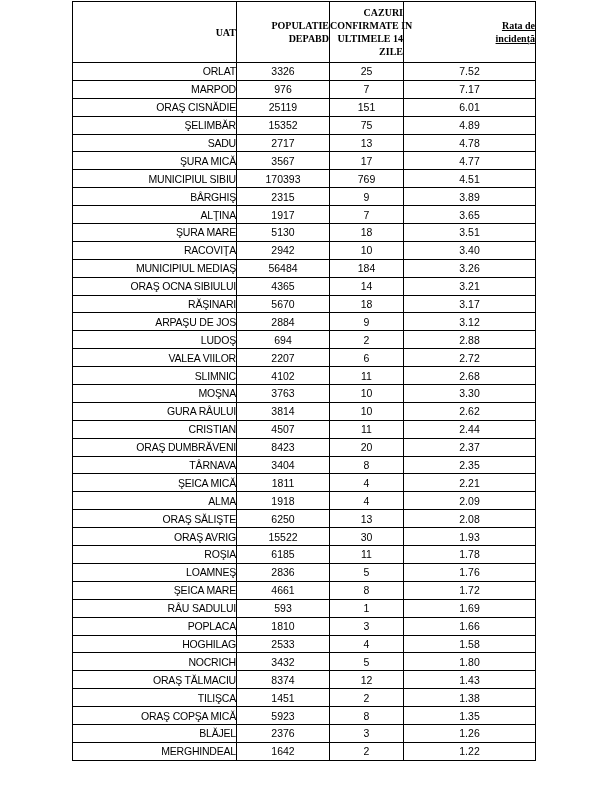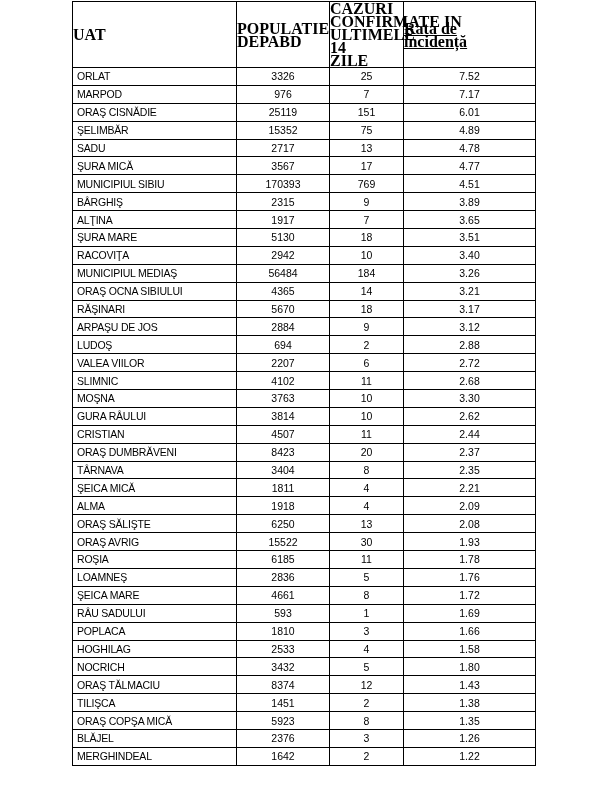--- a/index.html
+++ b/index.html
@@ -26,39 +26,39 @@
     table.uat-table col.c3 { width: 74px; }
     table.uat-table col.c4 { width: 132px; }
     table.uat-table th, table.uat-table td {
       border: 1px solid #000;
       padding: 0;
       color: #000;
     }
     table.uat-table th {
       font-family: "Liberation Serif", "DejaVu Serif", serif;
       font-weight: bold;
-      font-size: 16px;
+      font-size: 10px;
       line-height: 13px;
       height: 60px;
-      text-align: left;
+      text-align: right;
       vertical-align: middle;
     }
     table.uat-table th.rate span {
       text-decoration: underline;
       display: inline-block;
     }
     table.uat-table td {
       font-family: "Liberation Sans", "DejaVu Sans", sans-serif;
       font-size: 10.5px;
       height: 16.9px;
       line-height: 14px;
       vertical-align: middle;
     }
     table.uat-table td.name {
-      text-align: left;
+      text-align: right;
       padding-left: 4px;
       white-space: nowrap;
       overflow: hidden;
       letter-spacing: -0.2px;
     }
     table.uat-table td.num {
       text-align: center;
     }
     table.uat-table th.c3h {
       white-space: normal;

